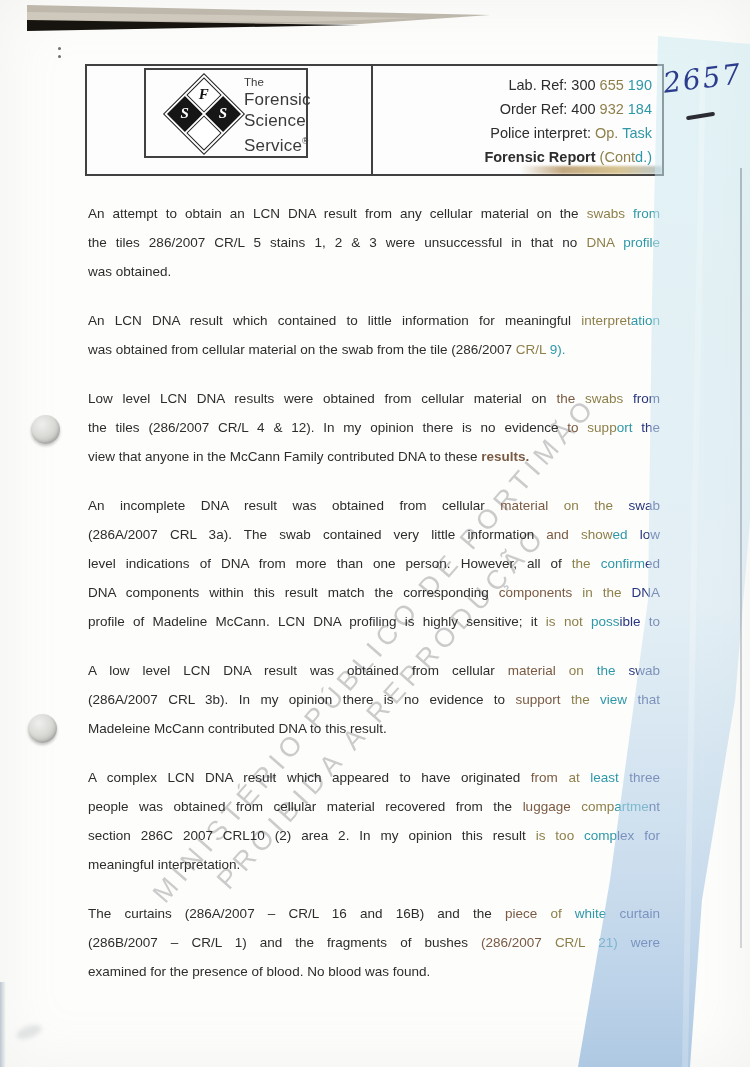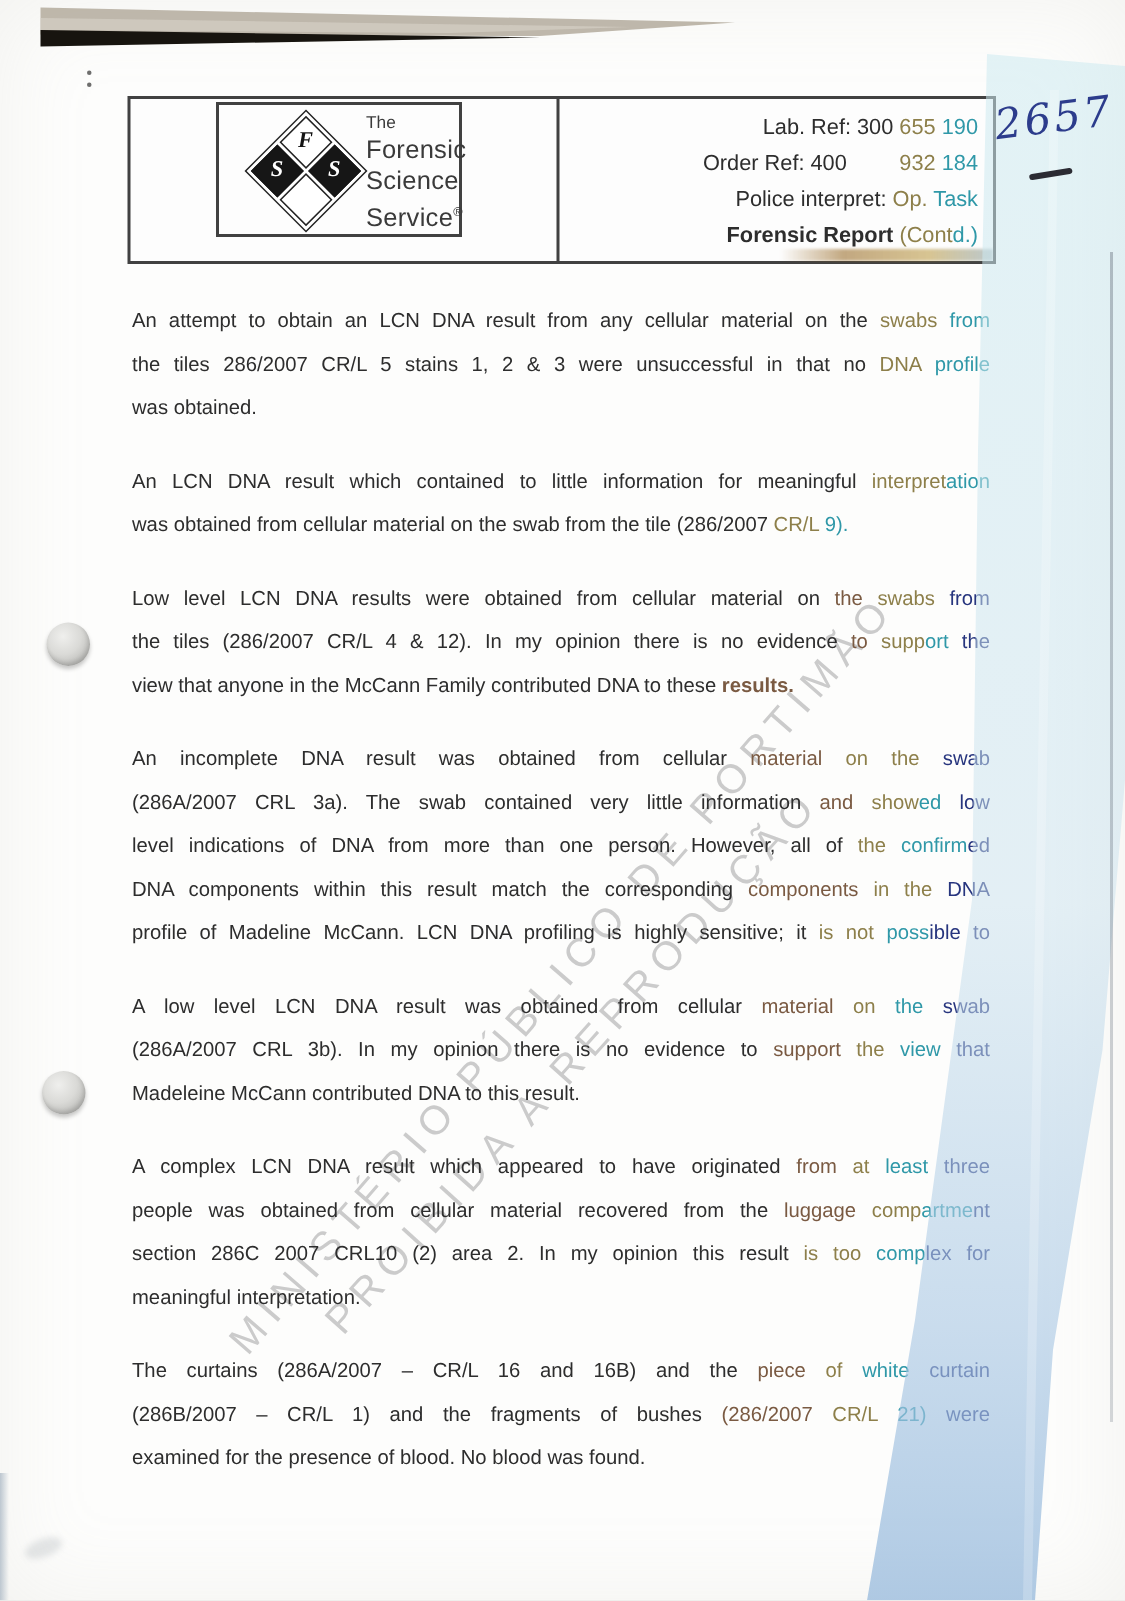--- a/index.html
+++ b/index.html
@@ -114,21 +114,21 @@
         <div class="logo-text">
           <div class="logo-the">The</div>
           <div class="logo-line">Forensic</div>
           <div class="logo-line">Science</div>
           <div class="logo-line"><span>Service</span><sup>®</sup></div>
         </div>
       </div>
     </div>
     <div class="refs-cell">
         <div class="ref-line"><span class="seg" style="color: var(--c-ink);">Lab. Ref: 300 </span><span class="seg" style="color: var(--c-olive);">655 </span><span class="seg" style="color: var(--c-teal);">190</span></div>
-        <div class="ref-line"><span class="seg" style="color: var(--c-ink);">Order Ref: 400 </span><span class="seg" style="color: var(--c-olive); margin-left: 31px;">932 </span><span class="seg" style="color: var(--c-teal);">184</span></div>
+        <div class="ref-line"><span class="seg" style="color: var(--c-ink);">Order Ref: 400 </span><span class="seg" style="color: var(--c-olive);">932 </span><span class="seg" style="color: var(--c-teal);">184</span></div>
         <div class="ref-line"><span class="seg" style="color: var(--c-ink);">Police interpret: </span><span class="seg" style="color: var(--c-olive);">Op. </span><span class="seg" style="color: var(--c-teal);">Task</span></div>
         <div class="ref-line"><span class="seg" style="color: var(--c-ink); font-weight: bold;">Forensic Report </span><span class="seg" style="color: var(--c-olive);">(Cont</span><span class="seg" style="color: var(--c-teal);">d.)</span></div>
       </div>
   </div>
   <div class="header-smear"></div>
 
   <div class="hand-number">2657</div>
   <div class="hand-underline"></div>
 
   <div class="hole-punch hp1"></div>

